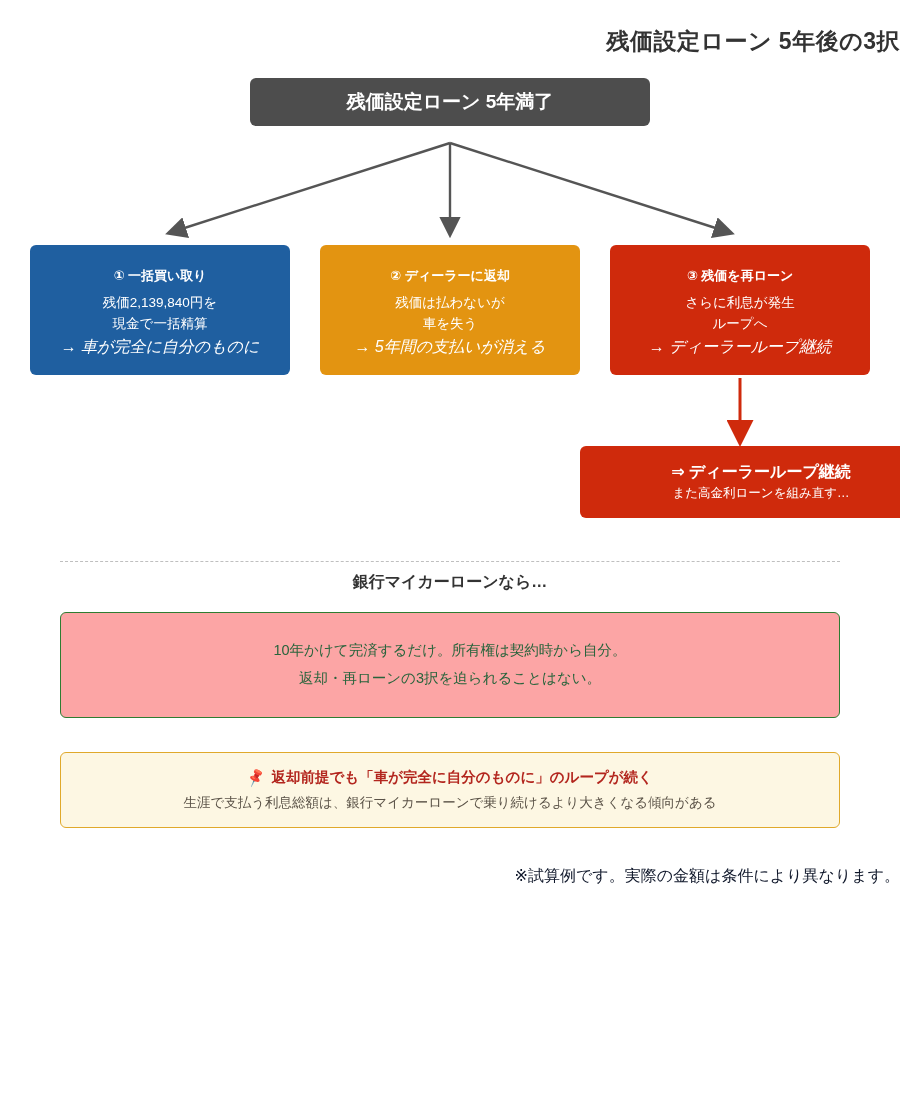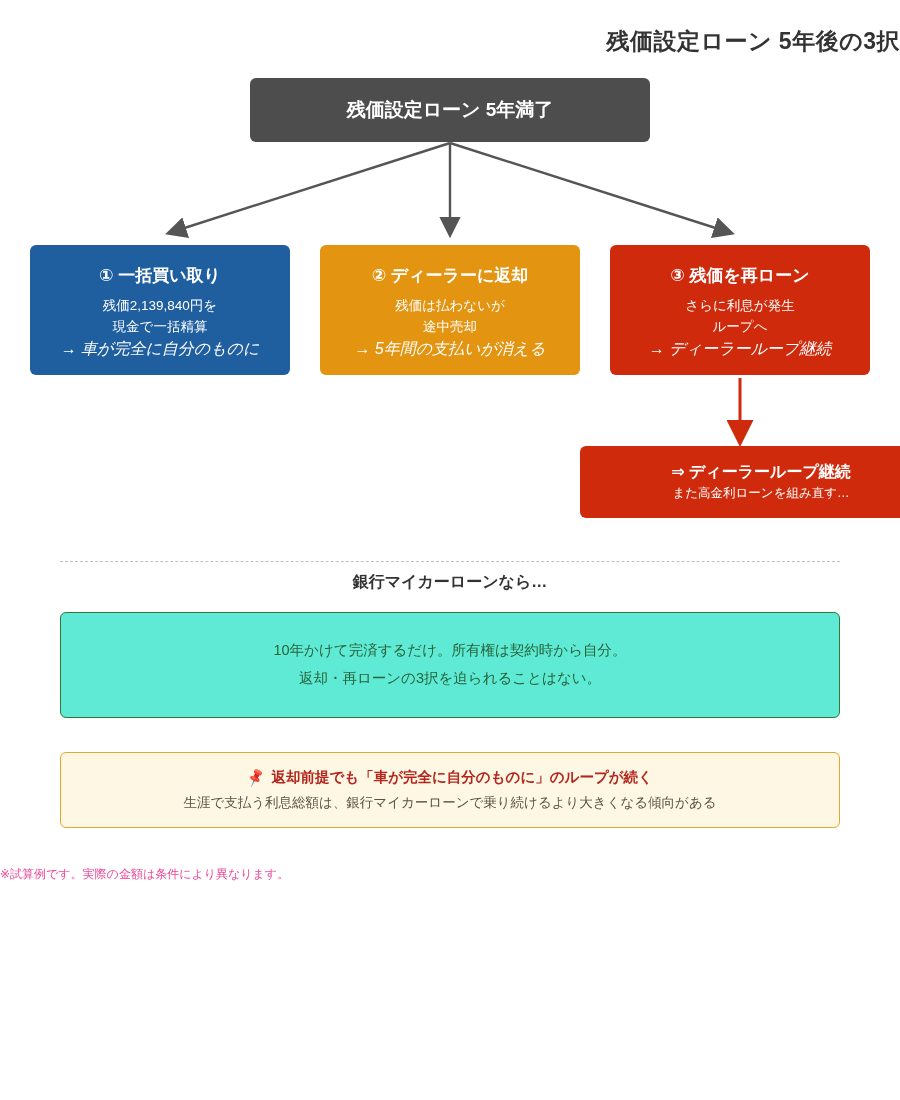--- a/index.html
+++ b/index.html
@@ -45,36 +45,36 @@
     border-radius: 6px;
     text-align: center;
     color: #ffffff;
     display: flex;
     flex-direction: column;
     align-items: center;
     justify-content: center;
   }
   .node-head {
     font-weight: bold;
-    font-size: 17px;
+    font-size: 13px;
     line-height: 1.4;
   }
   .node-line {
     font-size: 13.5px;
     line-height: 1.55;
   }
   .node-line.small {
     font-size: 16px;
     font-style: italic;
   }
   #root-node {
     left: 250px;
     top: 78px;
     width: 400px;
-    height: 64px;
+    height: 48px;
     background: #4d4d4d;
   }
   #root-node .node-head {
     font-size: 19px;
   }
   #option-1 {
     left: 30px;
     top: 245px;
     width: 260px;
     height: 130px;
@@ -131,21 +131,21 @@
     font-weight: bold;
     color: #333333;
   }
   #bank-box {
     position: absolute;
     left: 60px;
     top: 612px;
     width: 780px;
     height: 106px;
     box-sizing: border-box;
-    background: #5eead4;
+    background: #fca5a5;
     border: 1.5px solid #2e7d32;
     border-radius: 6px;
     display: flex;
     flex-direction: column;
     align-items: center;
     justify-content: center;
     color: #1f5c33;
   }
   #bank-box .bank-line {
     font-size: 14.5px;
@@ -188,23 +188,23 @@
   .warn-sub {
     margin-top: 7px;
     font-size: 13.5px;
     color: #5a5247;
   }
   .footnote {
     position: absolute;
     left: 0;
     top: 866px;
     width: 900px;
-    text-align: left;
-    font-size: 12px;
-    color: #ec4899;
+    text-align: right;
+    font-size: 16px;
+    color: #0f172a;
   }
 </style>
 </head>
 <body>
 
 <div class="stage">
 
   <div class="title">残価設定ローン 5年後の3択</div>
 
   <svg class="svg-layer" viewBox="0 0 900 1100" xmlns="http://www.w3.org/2000/svg">
@@ -229,21 +229,21 @@
   <div class="node" id="option-1">
     <div class="node-head node-head-row">① 一括買い取り</div>
     <div class="node-line">残価2,139,840円を</div>
     <div class="node-line">現金で一括精算</div>
     <div class="node-line small">→ 車が完全に自分のものに</div>
   </div>
 
   <div class="node" id="option-2">
     <div class="node-head node-head-row">② ディーラーに返却</div>
     <div class="node-line">残価は払わないが</div>
-    <div class="node-line">途中売却</div>
+    <div class="node-line">車を失う</div>
     <div class="node-line small">→ 5年間の支払いが消える</div>
   </div>
 
   <div class="node" id="option-3">
     <div class="node-head node-head-row">③ 残価を再ローン</div>
     <div class="node-line">さらに利息が発生</div>
     <div class="node-line">ループへ</div>
     <div class="node-line small">→ ディーラーループ継続</div>
   </div>
 

